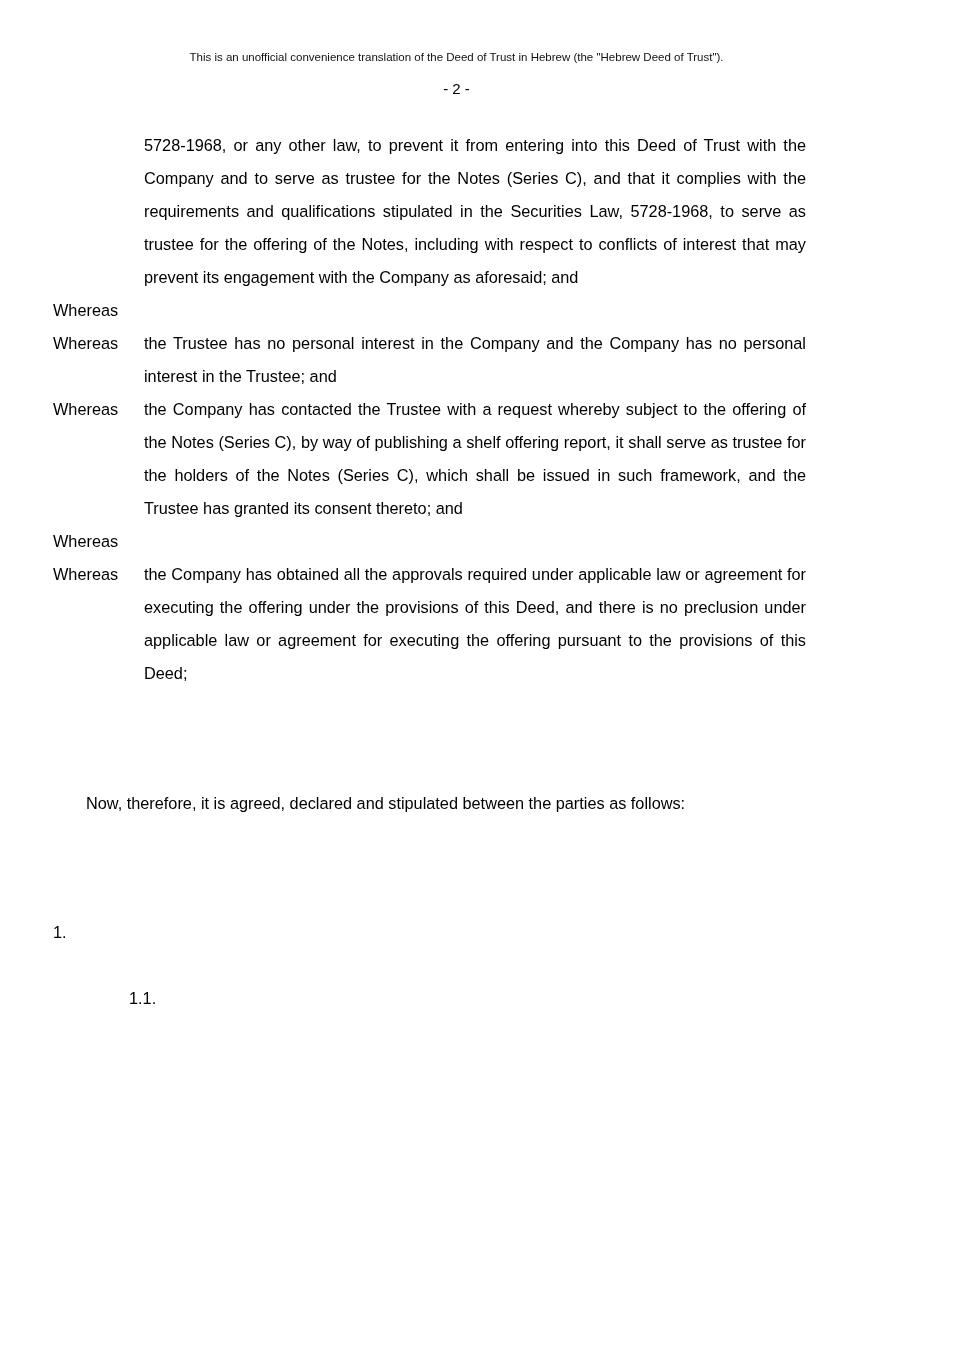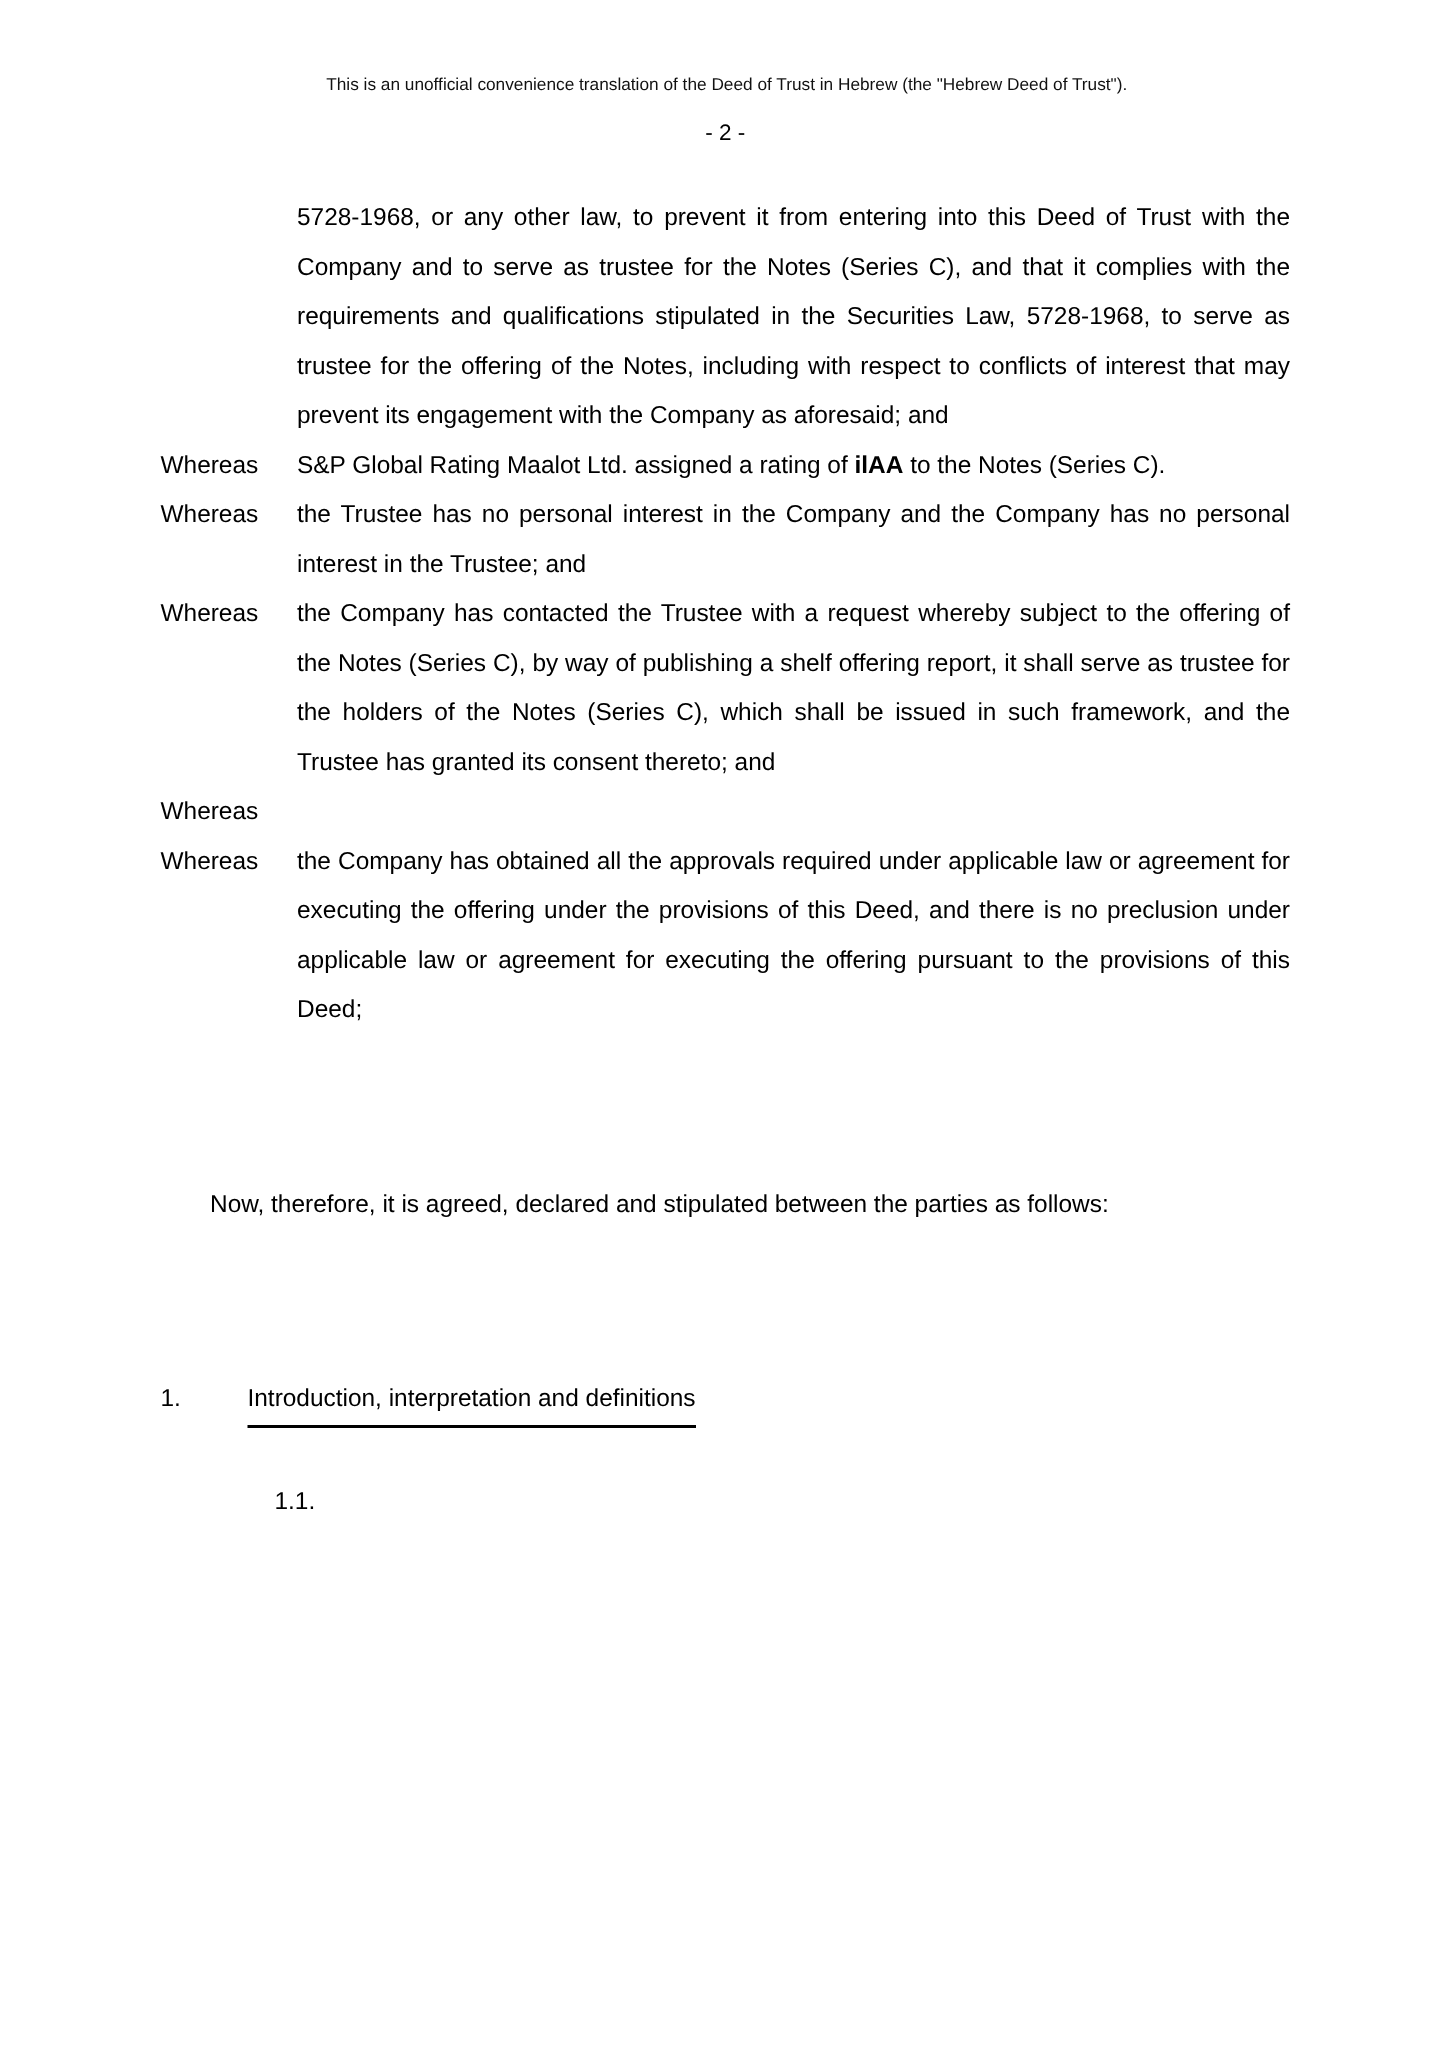--- a/index.html
+++ b/index.html
@@ -8,21 +8,21 @@
     background: #ffffff;
   }
   .page {
     position: relative;
     width: 965px;
     height: 1365px;
     background: #ffffff;
     color: #000000;
     font-family: "Liberation Sans", sans-serif;
     box-sizing: border-box;
-    padding: 50px 105px 0 107px;
+    padding: 50px 105px 0 53px;
     overflow: hidden;
   }
   
   .doc-header {
     width: 755px;
     margin: 0 auto;
     text-align: center;
     font-size: 11.5px;
     line-height: 15px;
     color: #111111;
@@ -100,23 +100,20 @@
   </div>
 
   <div class="page-number">- 2 -</div>
 
   <div class="body-text">
 
     <div class="intro-para">5728-1968, or any other law, to prevent it from entering into this Deed of Trust with the Company and to serve as trustee for the Notes (Series C), and that it complies with the requirements and qualifications stipulated in the Securities Law, 5728-1968, to serve as trustee for the offering of the Notes, including with respect to conflicts of interest that may prevent its engagement with the Company as aforesaid; and</div>
 
     <div class="whereas-row">
       <div class="w-label">Whereas</div>
-      <div class="w-content">
-        <span>S&amp;P Global Rating Maalot Ltd. assigned a rating of </span><span class="rating-em">ilAA</span><span> to the Notes (Series C).</span>
-      </div>
     </div>
 
     <div class="whereas-row">
       <div class="w-label">Whereas</div>
       <div class="w-content">the Trustee has no personal interest in the Company and the Company has no personal interest in the Trustee; and</div>
     </div>
 
     <div class="whereas-row">
       <div class="w-label">Whereas</div>
       <div class="w-content">the Company has contacted the Trustee with a request whereby subject to the offering of the Notes (Series C), by way of publishing a shelf offering report, it shall serve as trustee for the holders of the Notes (Series C), which shall be issued in such framework, and the Trustee has granted its consent thereto; and</div>
@@ -128,21 +125,20 @@
 
     <div class="whereas-row">
       <div class="w-label">Whereas</div>
       <div class="w-content">the Company has obtained all the approvals required under applicable law or agreement for executing the offering under the provisions of this Deed, and there is no preclusion under applicable law or agreement for executing the offering pursuant to the provisions of this Deed;</div>
     </div>
 
     <div class="now-clause">Now, therefore, it is agreed, declared and stipulated between the parties as follows:</div>
 
     <div class="section-heading">
       <div class="section-number">1.</div>
-      <div class="section-title">Introduction, interpretation and definitions</div>
     </div>
 
     <div class="subsection-row">
       <div class="subsection-number">1.1.</div>
     </div>
 
   </div>
 </div>
 
 </body></html>

